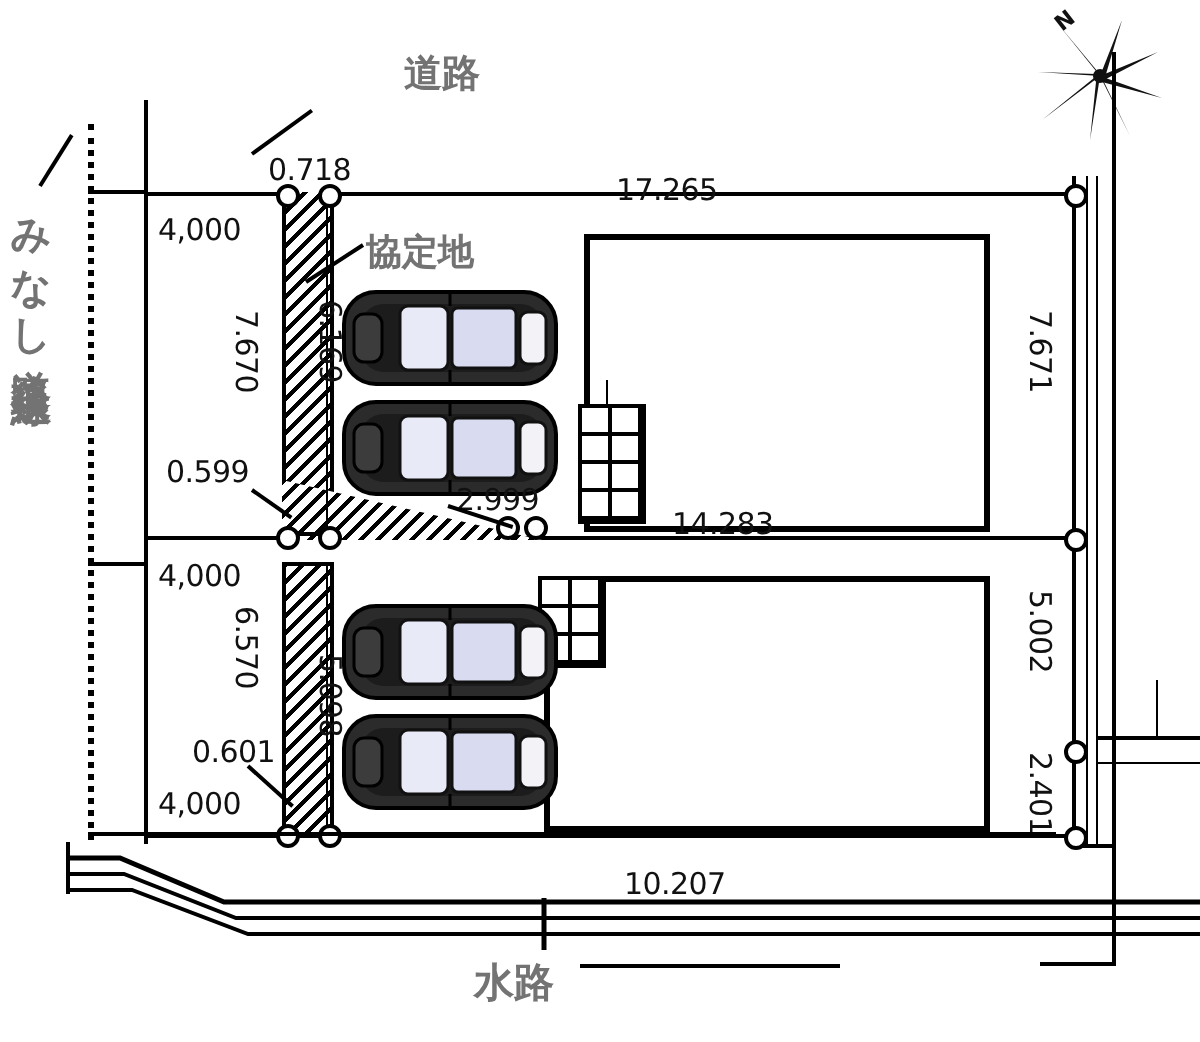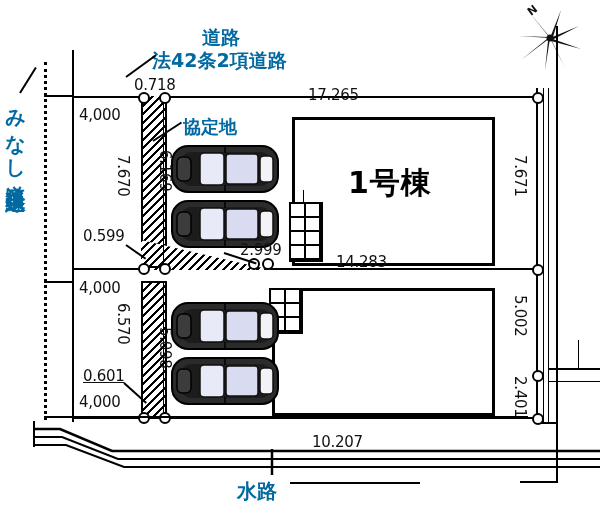--- a/index.html
+++ b/index.html
@@ -2,21 +2,21 @@
 <html><head>
 <meta charset="utf-8">
 <style>
   html,body{margin:0;padding:0;background:#fff;}
   body{font-family:"DejaVu Sans","Liberation Sans",sans-serif;}
   #plan{position:relative;width:600px;height:521px;background:#ffffff;overflow:hidden;}
 
   .lbl{position:absolute;white-space:nowrap;color:#111;line-height:1;}
   .dim{font-size:15px;letter-spacing:-0.3px;}
   .dimv{font-size:15px;letter-spacing:-0.3px;transform-origin:left top;}
-  .jp{font-family:"DejaVu Sans","Liberation Sans",sans-serif;font-weight:700;color:#0369a1;}
+  .jp{font-family:"DejaVu Sans","Liberation Sans",sans-serif;font-weight:700;color:#737373;}
 
   .ln{position:absolute;background:#000;}
   .hline{height:2px;}
   .vline{width:2px;}
 
   
   .dotline{position:absolute;width:0;border-left:3px dotted #000;}
 
   
   .hatch{position:absolute;
@@ -63,21 +63,20 @@
         <polygon points="35,34 6,56 32,35"></polygon>
         <polygon points="35,34 4,32 33,33"></polygon>
         <polygon points="35,34 14,8 34,32"></polygon>
         <circle cx="35" cy="34" r="3.5"></circle>
       </g>
       <text x="16" y="12" font-size="11" font-weight="700" fill="#111" transform="rotate(-38 16 12)">N</text>
     </svg>
   </div>
 
   <div class="lbl jp" style="left:202px;top:28px;font-size:19px;">道路</div>
-  <div class="lbl jp" style="left:152px;top:51px;font-size:19px;">法42条2項道路</div>
 
   <div class="leader" style="left:126px;top:76px;width:37px;transform:rotate(-36deg);"></div>
 
   <div class="ln hline" style="left:72px;top:96px;width:464px;"></div>
 
   <div class="ln hline" style="left:72px;top:268px;width:464px;"></div>
 
   <div class="ln hline" style="left:72px;top:417px;width:464px;"></div>
 
   <div class="ln vline" style="left:72px;top:50px;height:372px;"></div>
@@ -114,21 +113,20 @@
   <div class="ln hline" style="left:141px;top:266px;width:24px;"></div>
   <div class="ln hline" style="left:141px;top:281px;width:24px;"></div>
 
   <div class="lbl jp" style="left:183px;top:118px;font-size:18px;">協定地</div>
   <div class="leader" style="left:153px;top:140px;width:34px;transform:rotate(-33deg);"></div>
 
   <div class="ln vline" style="left:163px;top:96px;height:172px;width:1px;"></div>
   <div class="ln vline" style="left:163px;top:281px;height:136px;width:1px;"></div>
 
   <div class="bldg" style="left:292px;top:117px;width:197px;height:143px;"></div>
-  <div class="bldg-label" style="left:348px;top:163px;">1号棟</div>
 
   <div class="stair" style="left:289px;top:202px;width:30px;height:56px;grid-template-columns:1fr 1fr;grid-template-rows:1fr 1fr 1fr 1fr;">
     <div></div>
       <div></div>
     <div></div>
       <div></div>
     <div></div>
       <div></div>
     <div></div>
       <div></div>
@@ -207,23 +205,23 @@
   <div class="node" style="left:532px;top:92px;"></div>
   <div class="node" style="left:532px;top:264px;"></div>
   <div class="node" style="left:532px;top:370px;"></div>
   <div class="node" style="left:532px;top:413px;"></div>
 
   <div class="lbl dim" style="left:134px;top:78px;">0.718</div>
   <div class="lbl dim" style="left:308px;top:88px;">17.265</div>
   <div class="lbl dim" style="left:79px;top:108px;">4,000</div>
   <div class="lbl dim" style="left:83px;top:229px;">0.599</div>
   <div class="lbl dim" style="left:79px;top:281px;">4,000</div>
-  <div class="lbl dim" style="left:83px;top:369px;text-decoration:underline;">0.601</div>
+  <div class="lbl dim" style="left:96px;top:369px;">0.601</div>
   <div class="lbl dim" style="left:79px;top:395px;">4,000</div>
-  <div class="lbl dim" style="left:240px;top:243px;text-align:center;">2.999</div>
+  <div class="lbl dim" style="left:228px;top:243px;text-align:center;">2.999</div>
   <div class="lbl dim" style="left:336px;top:255px;">14.283</div>
   <div class="lbl dim" style="left:312px;top:435px;">10.207</div>
 
   <div class="leader" style="left:126px;top:244px;width:24px;transform:rotate(35deg);"></div>
   <div class="leader" style="left:124px;top:382px;width:30px;transform:rotate(42deg);"></div>
   <div class="leader" style="left:224px;top:252px;width:34px;transform:rotate(18deg);"></div>
 
   <div class="lbl dimv" style="left:130px;top:155px;transform:rotate(90deg);">7.670</div>
   <div class="lbl dimv" style="left:172px;top:150px;transform:rotate(90deg);">6.169</div>
   <div class="lbl dimv" style="left:130px;top:303px;transform:rotate(90deg);">6.570</div>

